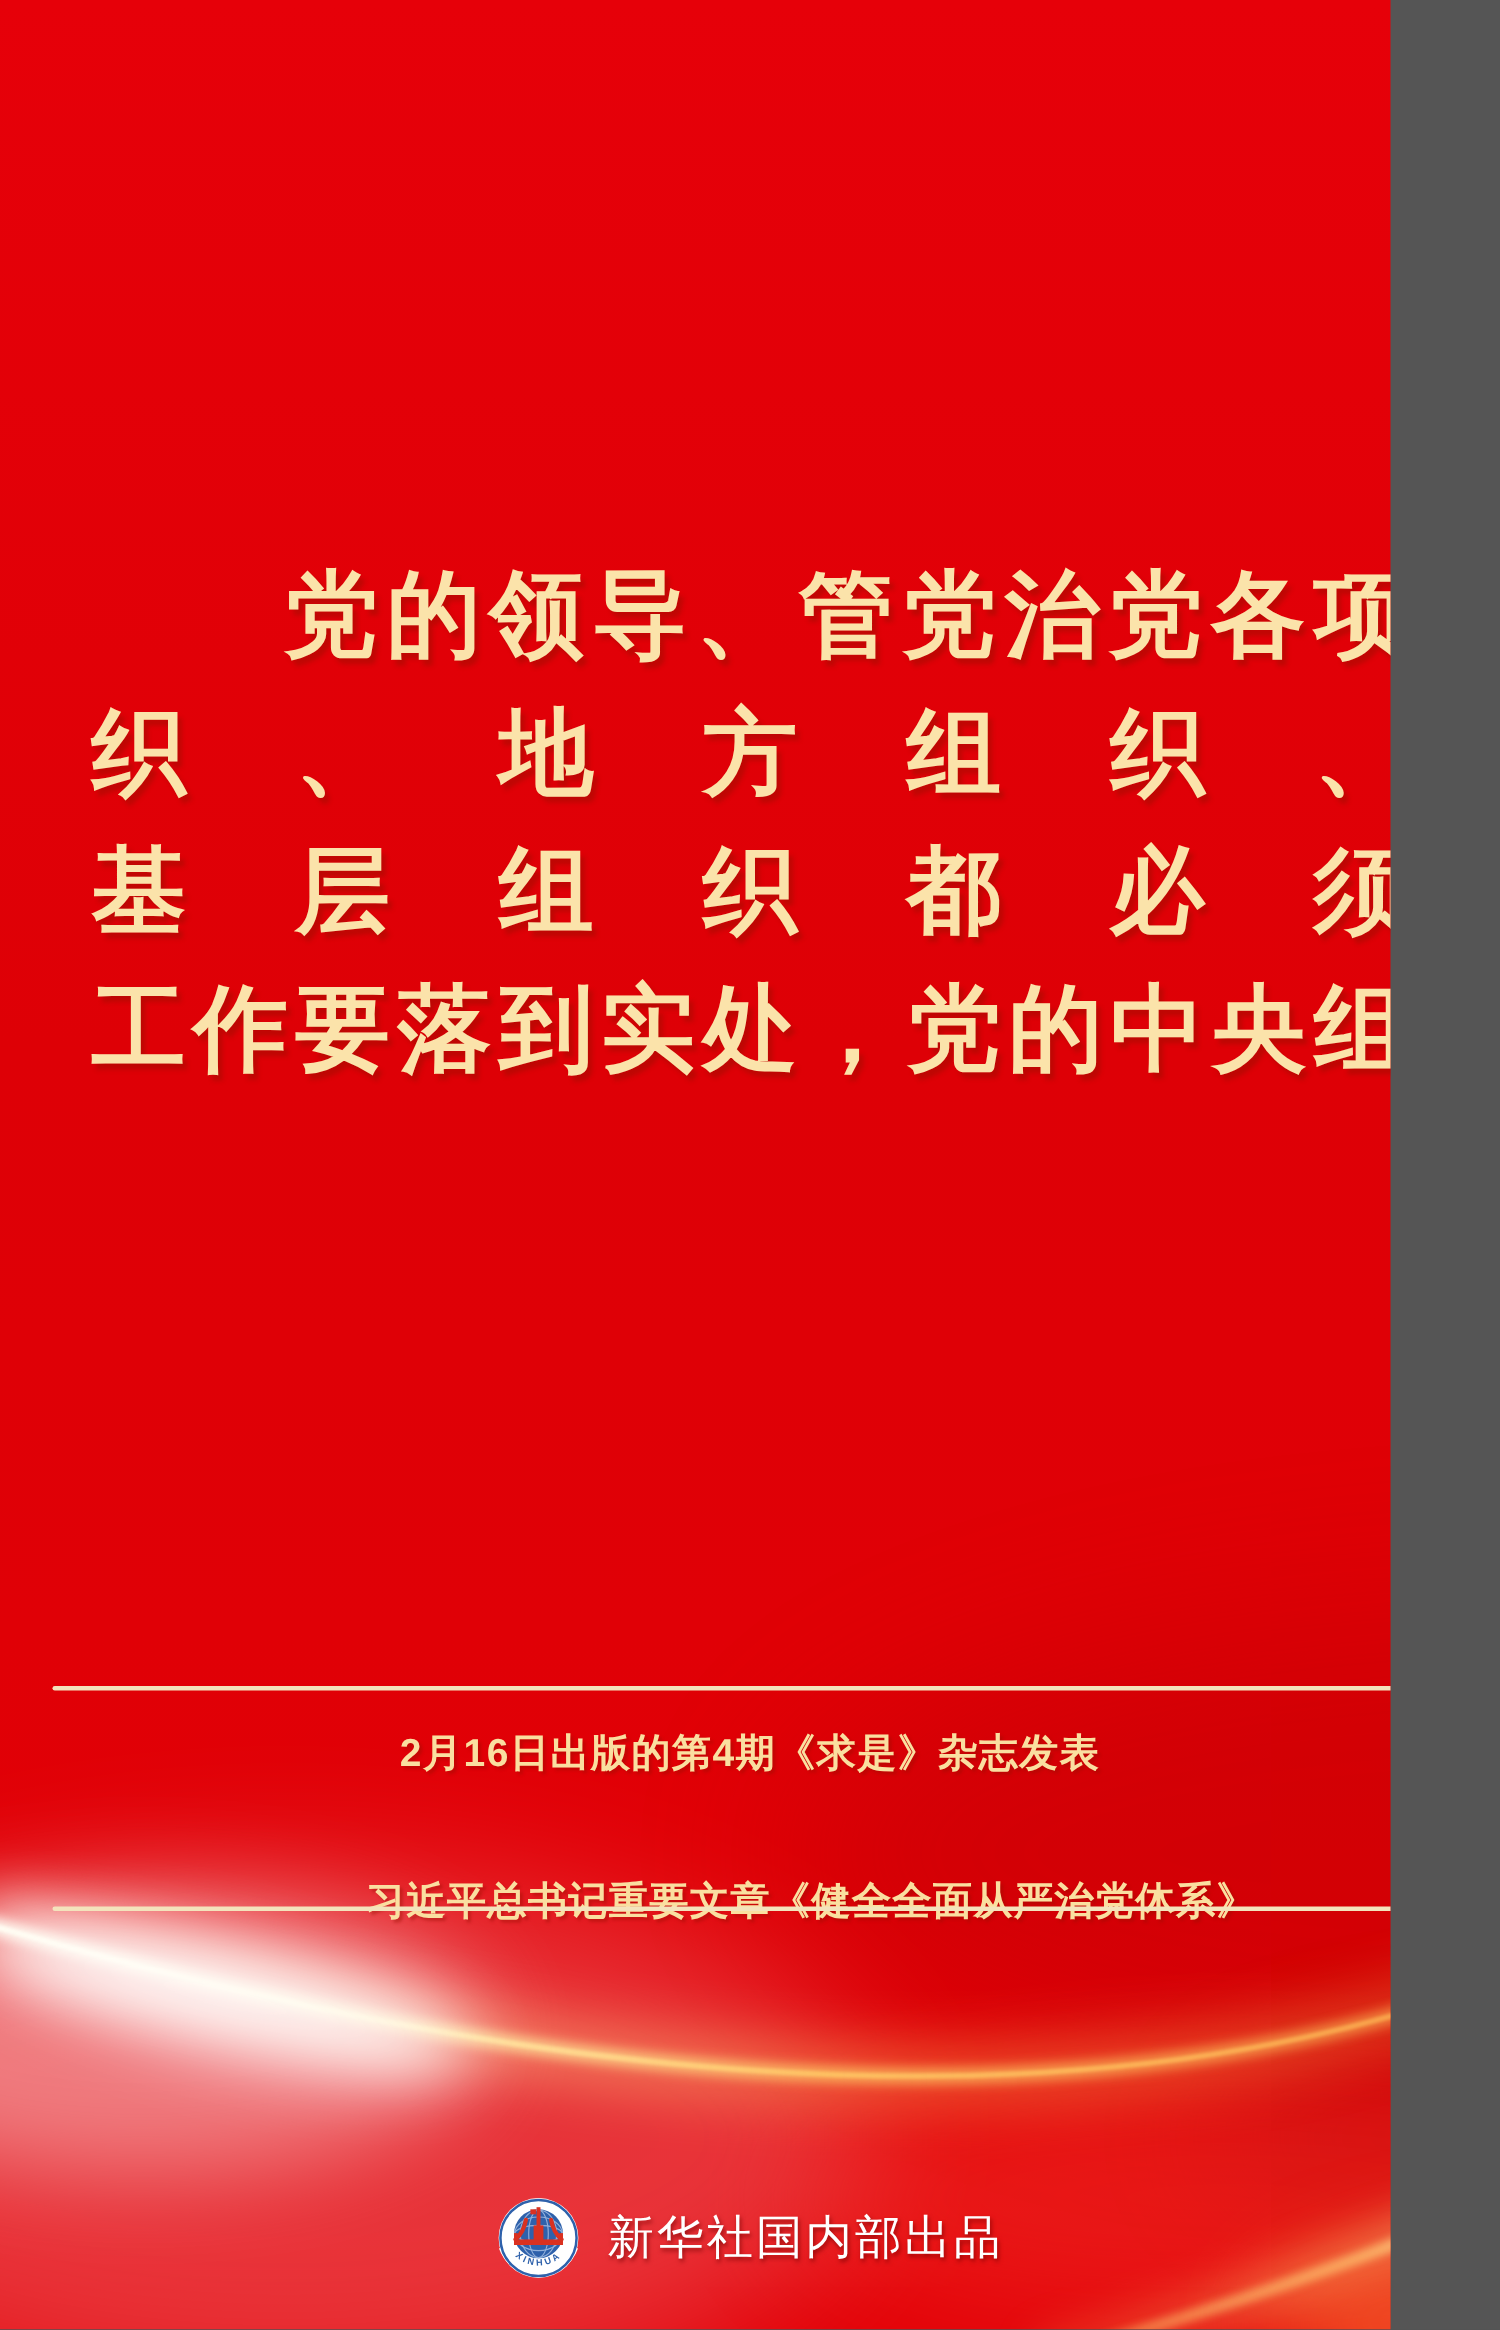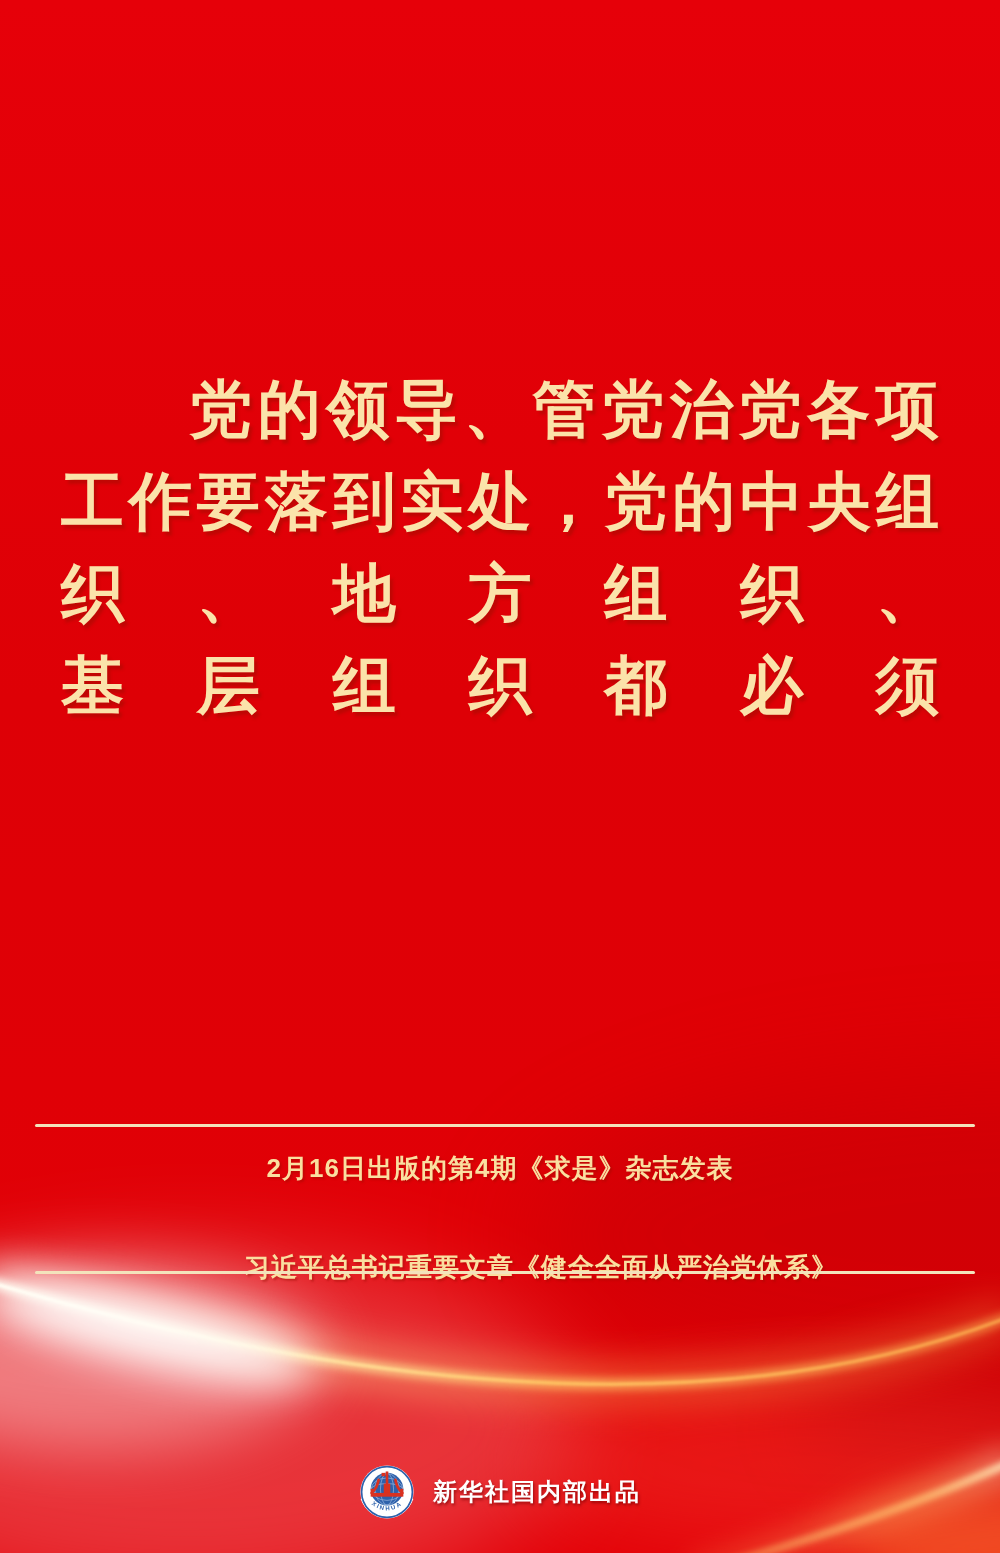--- a/index.html
+++ b/index.html
@@ -8,21 +8,21 @@
     --gold-text:#fbe3aa;
     --pub-gold:#fadfa0;
     --rule-gold:#f3e3bc;
     --footer-white:#ffffff;
     --logo-blue:#2e61ab;
     --logo-red:#da3120;
   }
   html,body{margin:0;padding:0;background:#555;}
   .poster{
     position:relative;
-    width:1000px;height:1553px;
+    width:927px;height:1553px;
     overflow:hidden;
     background:linear-gradient(180deg,var(--bg-red-top) 0%,#de0006 45%,var(--bg-red) 70%,#e30007 100%);
     font-family:"Liberation Sans",sans-serif;
   }
   .fx{position:absolute;inset:0;width:1000px;height:1553px;pointer-events:none;}
   .quote{
     position:absolute;top:363px;left:61px;width:878px;
     font-family:"DejaVu Serif","Liberation Serif",serif;
     font-weight:bold;
     font-size:63px;line-height:92px;
@@ -48,21 +48,21 @@
     text-shadow:2px 2px 2px rgba(150,15,0,.4);
   }
   .pub-line-1{top:1146px;}
   .pub-line-2{top:1245px;padding-left:41px;}
   .footer{
     position:absolute;top:1464px;left:0;width:1000px;
     display:flex;align-items:center;justify-content:center;gap:18px;
   }
   .logo{width:56px;height:56px;flex:0 0 auto;}
   .credit{
-    font-size:24px;font-weight:700;color:var(--footer-white);
+    font-size:31px;font-weight:400;color:var(--footer-white);
     letter-spacing:2px;
     text-shadow:1px 2px 3px rgba(110,0,0,.65);
   }
 </style>
 </head>
 <body>
 
 <div class="poster">
 
   <svg class="fx" viewBox="0 0 1000 1553" aria-hidden="true">
@@ -93,22 +93,22 @@
 
     <ellipse cx="150" cy="1332" rx="165" ry="34" fill="#ffffff" opacity="0.9" style="filter:blur(22px);transform:rotate(13deg);transform-origin:150px 1332px"></ellipse>
 
     <path d="M 690 1574 Q 880 1522 1016 1460" fill="none" stroke="url(#beamGrad2)" stroke-width="30" opacity="0.5" style="filter:blur(14px)"></path>
     <path d="M 690 1574 Q 880 1522 1016 1460" fill="none" stroke="url(#beamGrad2)" stroke-width="8" opacity="0.95" style="filter:blur(3px)"></path>
     <ellipse cx="1010" cy="1548" rx="170" ry="60" fill="#ff9a3f" opacity="0.45" style="filter:blur(30px)"></ellipse>
   </svg>
 
   <div class="quote">
     <div class="quote-line indent">党的领导、管党治党各项</div>
+    <div class="quote-line">织、地方组织、基层组织都必须</div>
     <div class="quote-line">工作要落到实处，党的中央组</div>
-    <div class="quote-line">织、地方组织、基层组织都必须</div>
   </div>
 
   <div class="rule rule-top"></div>
   <div class="pub-line pub-line-1">2月16日出版的第4期《求是》杂志发表</div>
   <div class="pub-line pub-line-2">习近平总书记重要文章《健全全面从严治党体系》</div>
   <div class="rule rule-bottom"></div>
 
   <div class="footer">
     <svg class="logo" viewBox="0 0 60 60" aria-hidden="true">
 

